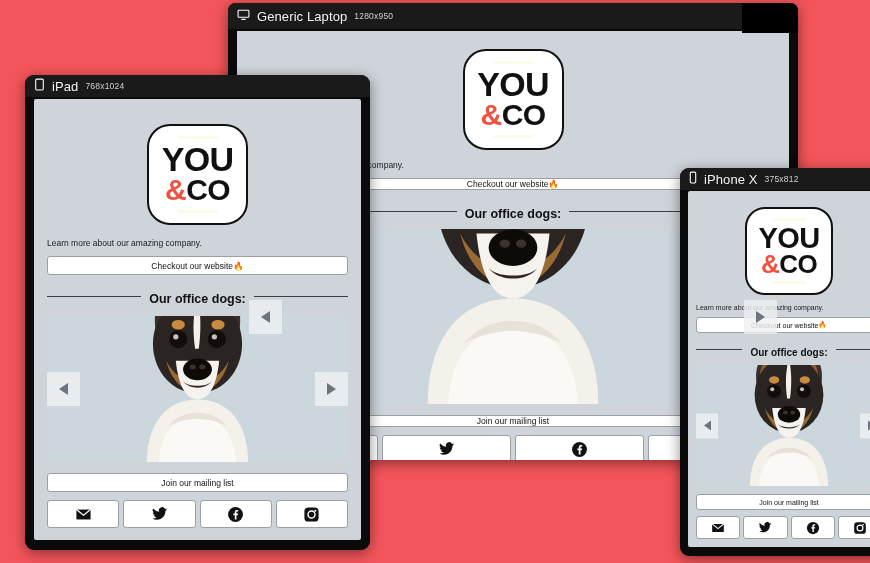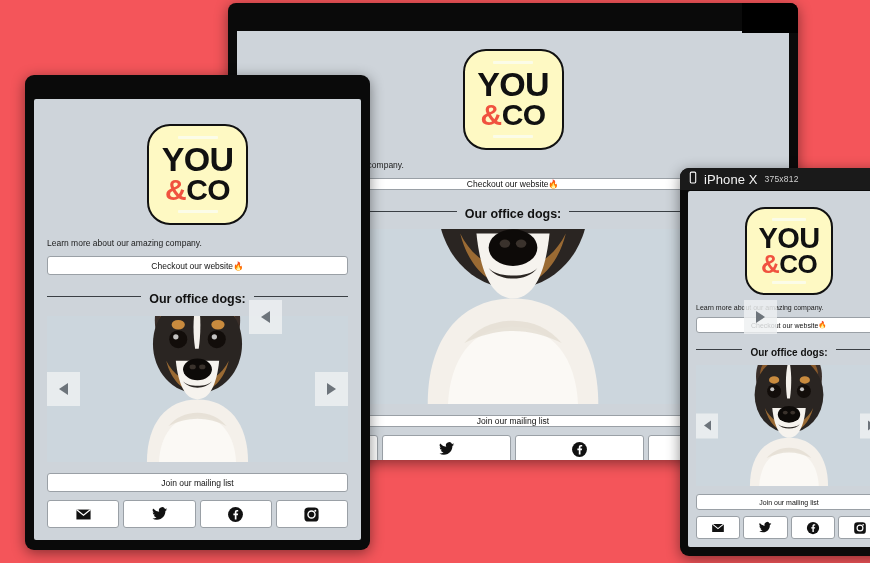--- a/index.html
+++ b/index.html
@@ -73,21 +73,21 @@
     background: #ced4da;
     width: 100%;
     height: 100%;
     display: flex;
     flex-direction: column;
     align-items: center;
   }
 
   
   .logo {
-    background: #fef9c3;
+    background: #ffffff;
     border: 2.5px solid #111;
     border-radius: 22%;
     display: flex;
     flex-direction: column;
     align-items: center;
     justify-content: center;
     flex: 0 0 auto;
     position: relative;
     text-align: center;
   }
@@ -287,20 +287,30 @@
 
   .flame { color: #f08c22; }
 </style>
 </head>
 <body>
 
 <div class="stage">
 
   <div class="device" id="laptop">
     <div class="notch"></div>
+    <div class="device-titlebar">
+      <span class="dev-icon">
+        <svg width="13" height="13" viewBox="0 0 24 24" fill="none" stroke="#ffffff" stroke-width="2">
+          <rect x="2" y="4" width="20" height="13" rx="1.5"></rect>
+          <line x1="8" y1="21" x2="16" y2="21"></line>
+        </svg>
+      </span>
+      <span class="device-name">Generic Laptop</span>
+      <span class="device-dims">1280x950</span>
+    </div>
 
     <div class="viewport">
       <div class="page">
 
         <div class="logo">
           <div class="rule"></div>
           <div class="line1">YOU</div>
           <div class="line2"><span class="amp">&amp;</span><span>CO</span></div>
           <div class="rule"></div>
         </div>
@@ -382,20 +392,29 @@
                 <circle cx="17.4" cy="6.6" r="1.4" fill="#fff"></circle>
               </svg>
           </div>
         </div>
 
       </div>
     </div>
   </div>
 
   <div class="device" id="ipad">
+    <div class="device-titlebar">
+      <span class="dev-icon">
+        <svg width="11" height="13" viewBox="0 0 18 24" fill="none" stroke="#ffffff" stroke-width="2">
+          <rect x="2" y="2" width="14" height="20" rx="2"></rect>
+        </svg>
+      </span>
+      <span class="device-name">iPad</span>
+      <span class="device-dims">768x1024</span>
+    </div>
 
     <div class="viewport">
       <div class="page">
 
         <div class="logo">
           <div class="rule"></div>
           <div class="line1">YOU</div>
           <div class="line2"><span class="amp">&amp;</span><span>CO</span></div>
           <div class="rule"></div>
         </div>

